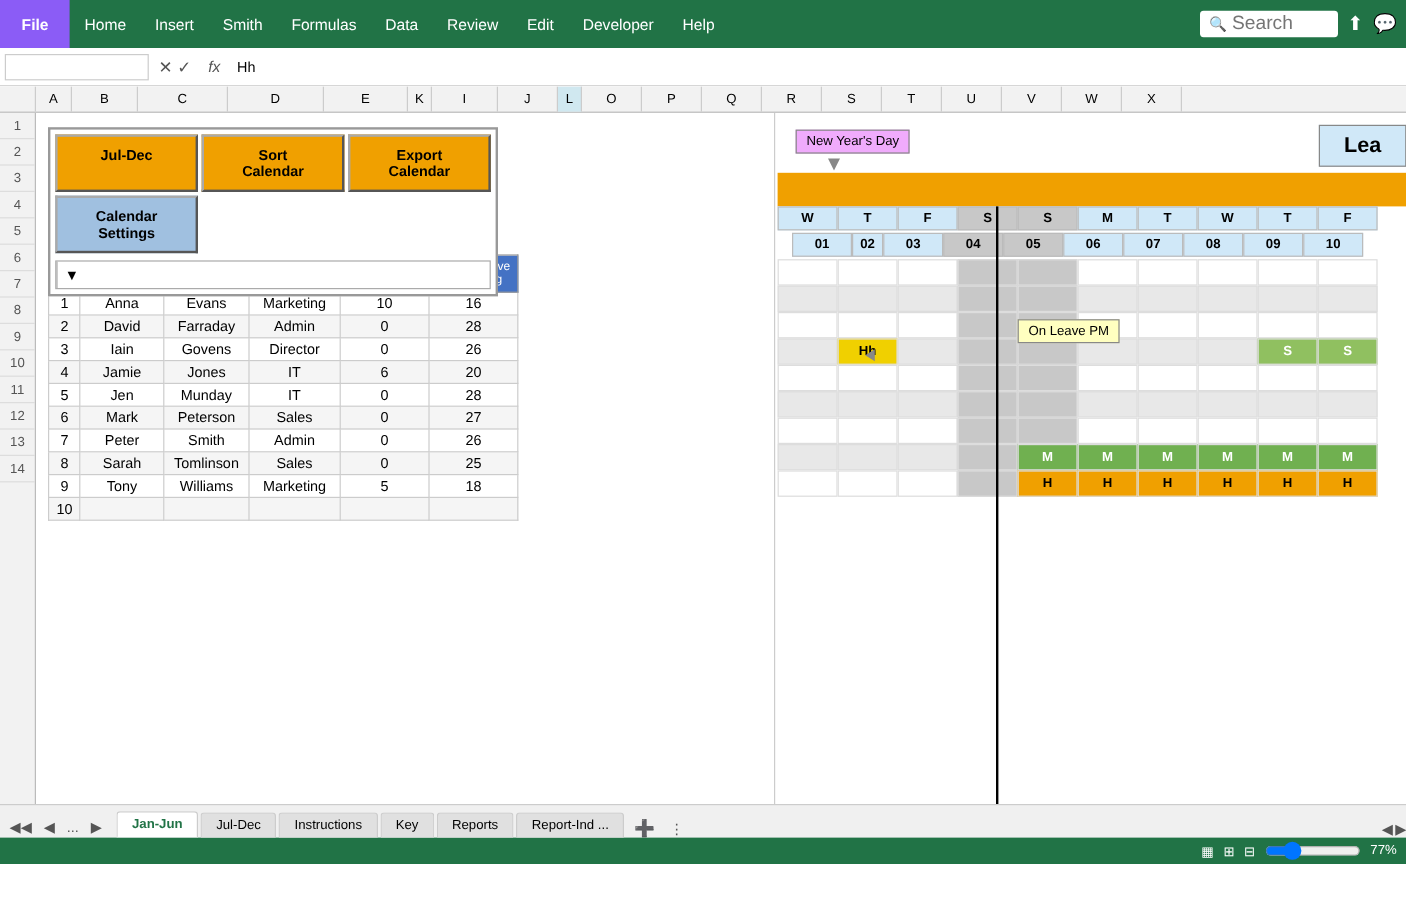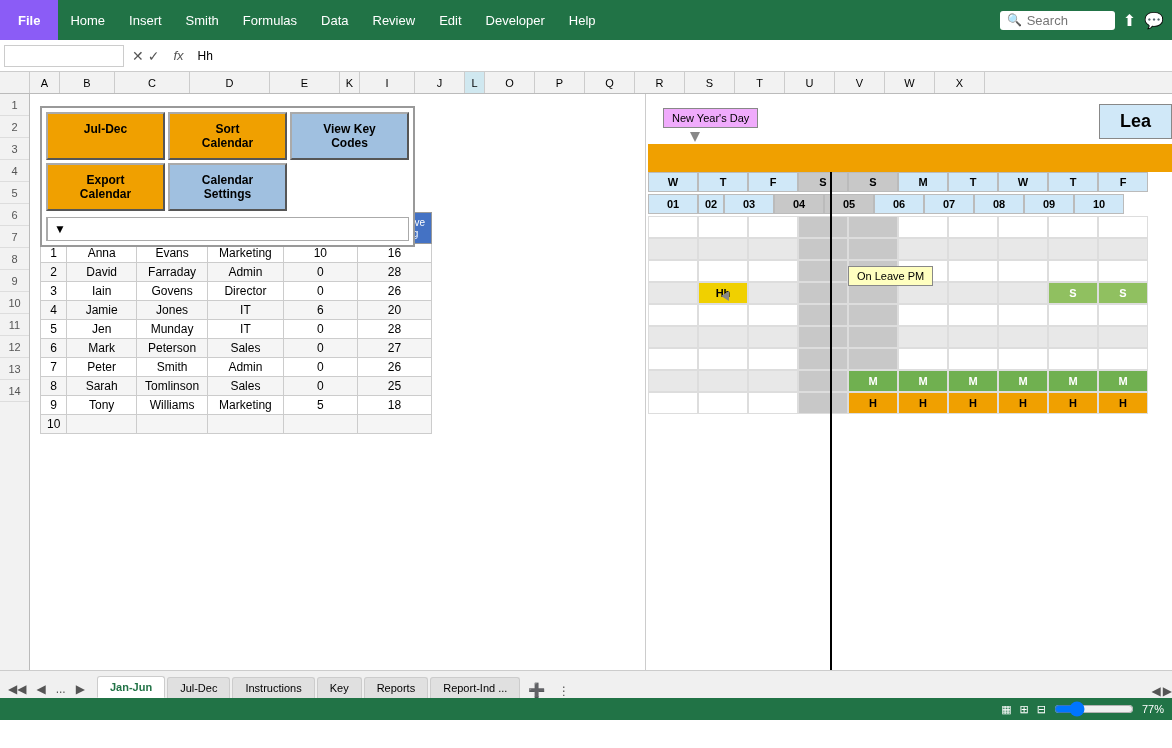--- a/index.html
+++ b/index.html
@@ -2,21 +2,21 @@
 <html><head>
   <meta charset="utf-8">
   <style>
     * { box-sizing: border-box; margin: 0; padding: 0; }
     body { font-family: 'Segoe UI', Arial, sans-serif; font-size: 12px; background: #fff; width: 1172px; height: 748px; overflow: hidden; }
     .menu-bar { display: flex; align-items: center; height: 40px; background: #217346; }
     .file-btn { background: #8b5cf6; color: white; font-weight: bold; padding: 0 18px; height: 100%; display: flex; align-items: center; font-size: 13px; cursor: pointer; }
     .menu-item { color: white; padding: 0 12px; height: 100%; display: flex; align-items: center; font-size: 13px; cursor: pointer; }
     .menu-right { margin-left: auto; display: flex; align-items: center; gap: 8px; padding-right: 8px; }
     .search-box { display: flex; align-items: center; background: white; border-radius: 3px; padding: 2px 8px; gap: 4px; }
-    .search-box input { border: none; outline: none; font-size: 13px; width: 80px; }
+    .search-box input { border: none; outline: none; font-size: 16px; width: 80px; }
 
     
     .formula-bar { display: flex; align-items: center; height: 32px; border-bottom: 1px solid #ccc; background: #fff; padding: 0 4px; gap: 4px; }
     .name-box { width: 120px; border: 1px solid #ccc; height: 22px; text-align: center; font-size: 12px; display: flex; align-items: center; justify-content: center; }
     .formula-icons { display: flex; gap: 4px; align-items: center; color: #555; font-size: 14px; padding: 0 4px; }
     .fx-label { color: #555; font-size: 13px; padding: 0 6px; font-style: italic; }
     .formula-input { flex: 1; border: none; outline: none; font-size: 12px; padding: 0 4px; }
     .row-num { height: 22px; display: flex; align-items: center; justify-content: center; font-size: 11px; color: #555; border-bottom: 1px solid #ddd; }
 
     
@@ -126,22 +126,20 @@
       <div class="row-num">14</div>
     </div>
 
     <div style="position:relative; flex:1; overflow:hidden;">
 
       <div class="overlay-panel">
         <div class="btn-grid">
           <div class="xl-btn btn-orange">Jul-Dec</div>
           <div class="xl-btn btn-orange" style="white-space:pre-line;">Sort
 Calendar</div>
-          <div class="xl-btn btn-blue" style="white-space:pre-line;">View Key
-Codes</div>
           <div class="xl-btn btn-orange" style="white-space:pre-line;">Export
 Calendar</div>
           <div class="xl-btn btn-blue" style="white-space:pre-line;">Calendar
 Settings</div>
         </div>
         <div class="select-row">
           <div class="select-dropdown-btn">▼</div>
         </div>
       </div>
 
@@ -258,21 +256,21 @@
           <div style="width:50px; border:1px solid #bbb; text-align:center; padding:3px 0; background:#d0e8f8; font-weight:bold; font-size:11px;">F</div>
           <div style="width:50px; border:1px solid #bbb; text-align:center; padding:3px 0; background:#c8c8c8; font-weight:bold; font-size:11px;">S</div>
           <div style="width:50px; border:1px solid #bbb; text-align:center; padding:3px 0; background:#c8c8c8; font-weight:bold; font-size:11px;">S</div>
           <div style="width:50px; border:1px solid #bbb; text-align:center; padding:3px 0; background:#d0e8f8; font-weight:bold; font-size:11px;">M</div>
           <div style="width:50px; border:1px solid #bbb; text-align:center; padding:3px 0; background:#d0e8f8; font-weight:bold; font-size:11px;">T</div>
           <div style="width:50px; border:1px solid #bbb; text-align:center; padding:3px 0; background:#d0e8f8; font-weight:bold; font-size:11px;">W</div>
           <div style="width:50px; border:1px solid #bbb; text-align:center; padding:3px 0; background:#d0e8f8; font-weight:bold; font-size:11px;">T</div>
           <div style="width:50px; border:1px solid #bbb; text-align:center; padding:3px 0; background:#d0e8f8; font-weight:bold; font-size:11px;">F</div>
         </div>
 
-        <div style="position:absolute; top:100px; left:0; right:0; display:flex;align-items:flex-end;">
+        <div style="position:absolute; top:100px; left:12px; right:0; display:flex;align-items:flex-end;">
           <div style="width:50px; border:1px solid #bbb; text-align:center; padding:3px 0; background:#d0e8f8; font-weight:bold; font-size:11px;">01</div>
           <div style="width:26px; border:1px solid #bbb; text-align:center; padding:3px 0; background:#d0e8f8; font-weight:bold; font-size:11px;">02</div>
           <div style="width:50px; border:1px solid #bbb; text-align:center; padding:3px 0; background:#d0e8f8; font-weight:bold; font-size:11px;">03</div>
           <div style="width:50px; border:1px solid #bbb; text-align:center; padding:3px 0; background:#c8c8c8; font-weight:bold; font-size:11px;">04</div>
           <div style="width:50px; border:1px solid #bbb; text-align:center; padding:3px 0; background:#c8c8c8; font-weight:bold; font-size:11px;">05</div>
           <div style="width:50px; border:1px solid #bbb; text-align:center; padding:3px 0; background:#d0e8f8; font-weight:bold; font-size:11px;">06</div>
           <div style="width:50px; border:1px solid #bbb; text-align:center; padding:3px 0; background:#d0e8f8; font-weight:bold; font-size:11px;">07</div>
           <div style="width:50px; border:1px solid #bbb; text-align:center; padding:3px 0; background:#d0e8f8; font-weight:bold; font-size:11px;">08</div>
           <div style="width:50px; border:1px solid #bbb; text-align:center; padding:3px 0; background:#d0e8f8; font-weight:bold; font-size:11px;">09</div>
           <div style="width:50px; border:1px solid #bbb; text-align:center; padding:3px 0; background:#d0e8f8; font-weight:bold; font-size:11px;">10</div>

